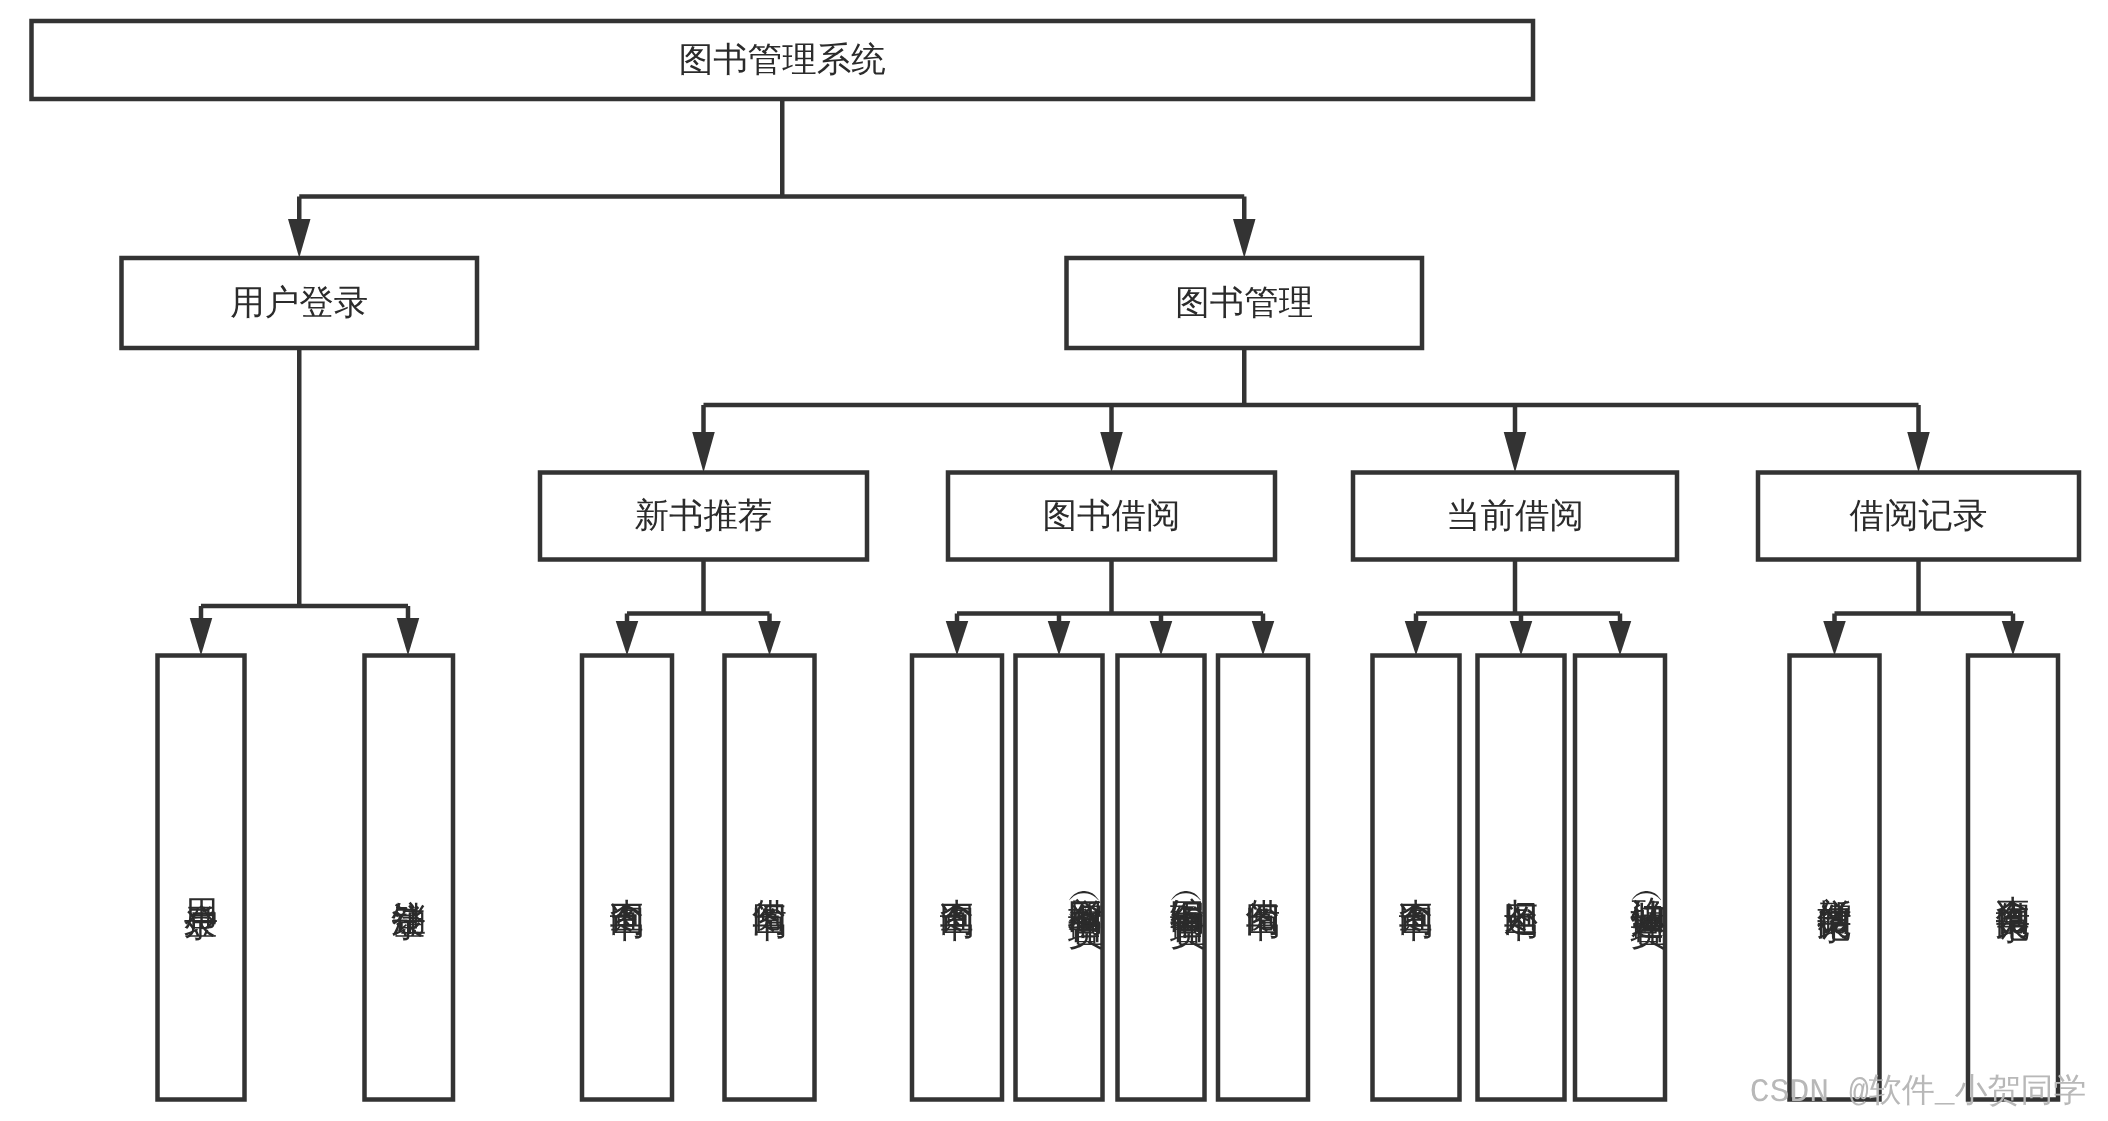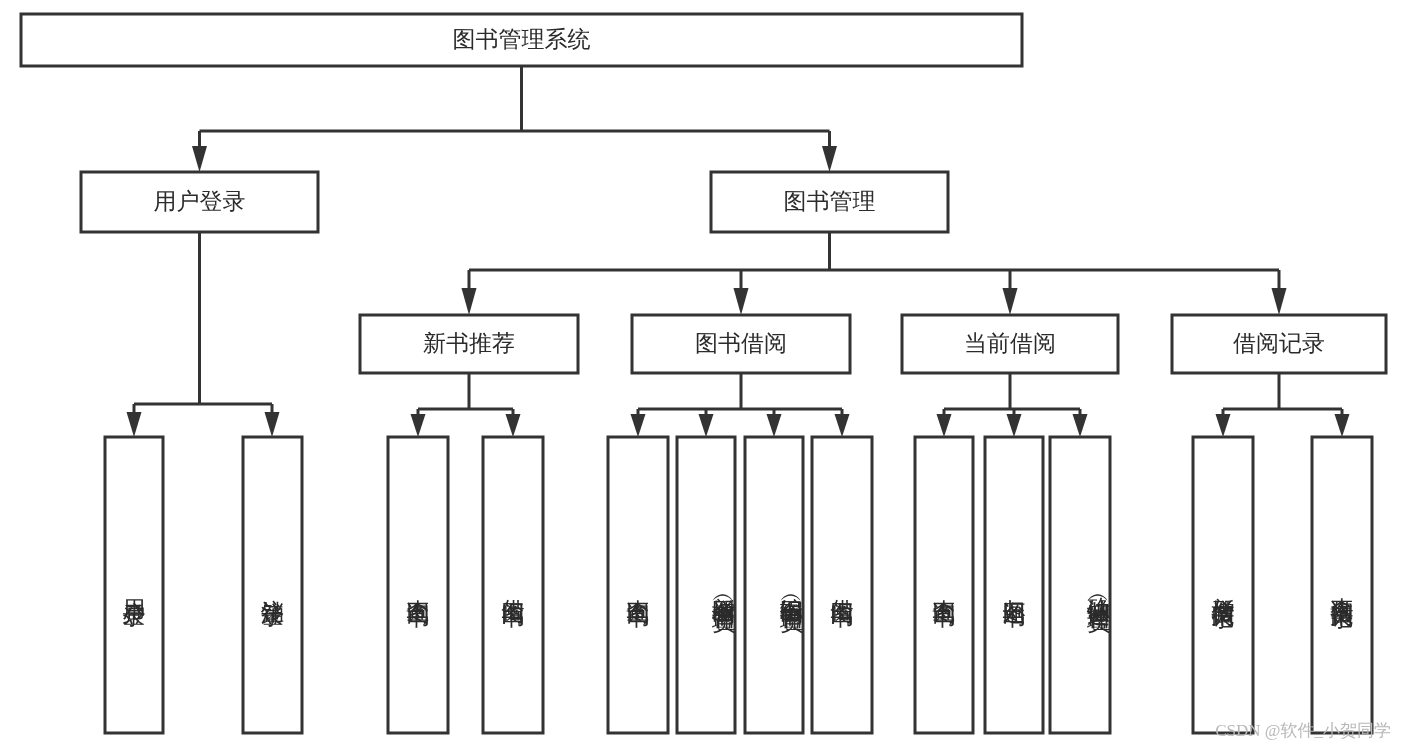--- a/index.html
+++ b/index.html
@@ -60,22 +60,22 @@
     display: flex;
     align-items: center;
     justify-content: center;
     white-space: nowrap;
     pointer-events: none;
   }
   .watermark {
     position: absolute;
     right: 14px;
     bottom: 5px;
-    font-family: Liberation Serif, serif;
-    font-size: 17px;
+    font-family: Liberation Mono, monospace;
+    font-size: 22px;
     color: #b8b8b8;
     white-space: nowrap;
   }
 </style>
 </head>
 <body>
 
 <div id="diagram-root">
 
   <svg class="diagram-canvas" viewBox="0 0 1405 747">

